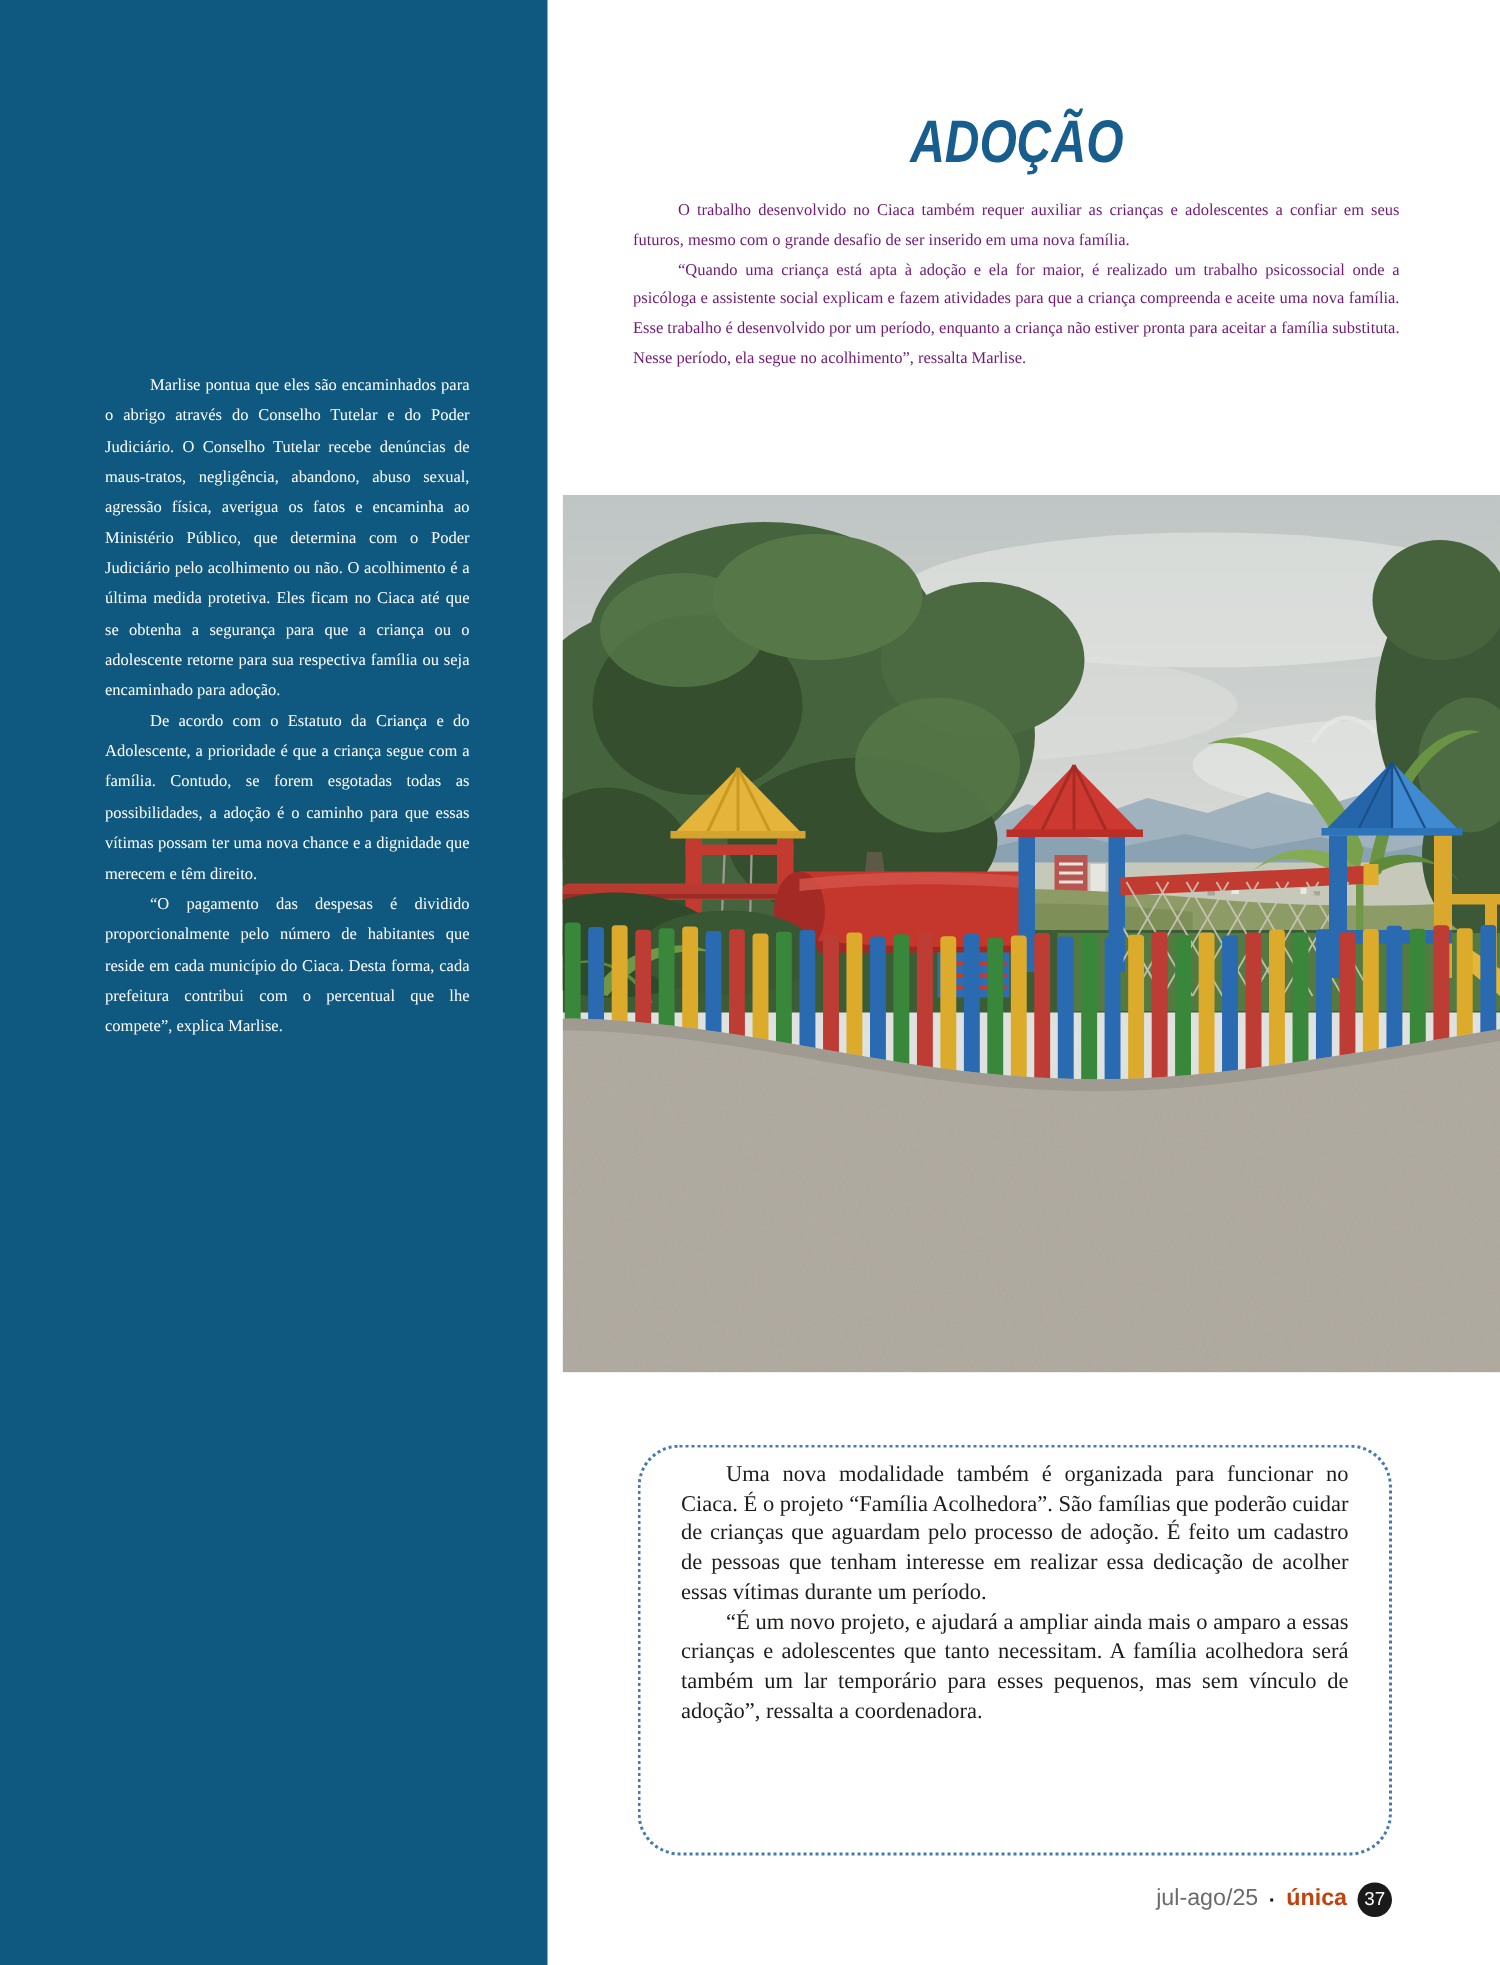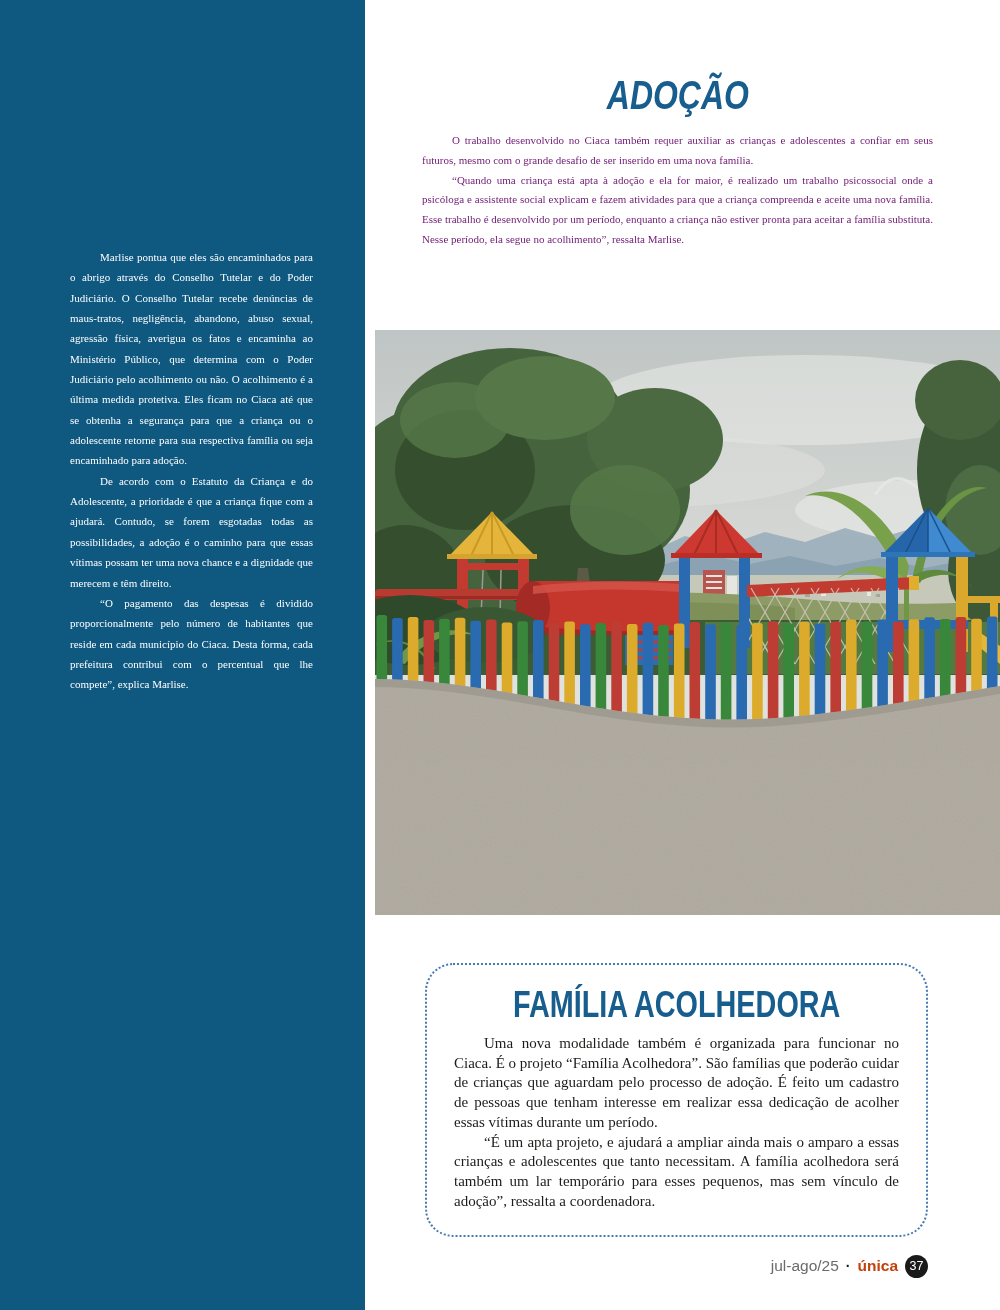--- a/index.html
+++ b/index.html
@@ -68,21 +68,21 @@
     color:#fff;font-size:12.5px;font-weight:normal;
     display:flex;align-items:center;justify-content:center;
   }
 </style>
 </head>
 <body>
 
 <div class="panel">
   <div class="left-col">
     <p>Marlise pontua que eles são encaminhados para o abrigo através do Conselho Tutelar e do Poder Judiciário. O Conselho Tutelar recebe denúncias de maus-tratos, negligência, abandono, abuso sexual, agressão física, averigua os fatos e encaminha ao Ministério Público, que determina com o Poder Judiciário pelo acolhimento ou não. O acolhimento é a última medida protetiva. Eles ficam no Ciaca até que se obtenha a segurança para que a criança ou o adolescente retorne para sua respectiva família ou seja encaminhado para adoção.</p>
-    <p>De acordo com o Estatuto da Criança e do Adolescente, a prioridade é que a criança fique com a ajudará. Contudo, se forem esgotadas todas as possibilidades, a adoção é o caminho para que essas vítimas possam ter uma nova chance e a dignidade que merecem e têm direito.</p>
+    <p>De acordo com o Estatuto da Criança e do Adolescente, a prioridade é que a criança segue com a família. Contudo, se forem esgotadas todas as possibilidades, a adoção é o caminho para que essas vítimas possam ter uma nova chance e a dignidade que merecem e têm direito.</p>
     <p>“O pagamento das despesas é dividido proporcionalmente pelo número de habitantes que reside em cada município do Ciaca. Desta forma, cada prefeitura contribui com o percentual que lhe compete”, explica Marlise.</p>
   </div>
 </div>
 
 <h1 class="main-title"><span class="condensed">ADOÇÃO</span></h1>
 <div class="adocao-text">
   <p>O trabalho desenvolvido no Ciaca também requer auxiliar as crianças e adolescentes a confiar em seus futuros, mesmo com o grande desafio de ser inserido em uma nova família.</p>
   <p>“Quando uma criança está apta à adoção e ela for maior, é realizado um trabalho psicossocial onde a psicóloga e assistente social explicam e fazem atividades para que a criança compreenda e aceite uma nova família. Esse trabalho é desenvolvido por um período, enquanto a criança não estiver pronta para aceitar a família substituta. Nesse período, ela segue no acolhimento”, ressalta Marlise.</p>
 </div>
 
@@ -324,24 +324,23 @@
       <path d="M0,349 C60,349 120,360 200,374 C280,388 340,392 400,388 C470,383 540,370 625,356 L625,585 L0,585 Z" fill="#b3ada3"></path>
       <g clip-path="url(#gravelClip)">
         <rect x="0" y="330" width="625" height="255" filter="url(#noise)" opacity="0.5"></rect>
         <path d="M0,349 C60,349 120,360 200,374 C280,388 340,392 400,388 C470,383 540,370 625,356 L625,364 C540,378 470,391 400,396 C340,400 280,396 200,382 C120,368 60,357 0,357 Z" fill="#8f897f" opacity="0.45"></path>
       </g>
     </g>
   </svg>
 </div>
 
 <div class="foster-box">
-  <h2 class="foster-title"><span class="condensed">FAMÍLIA ACOLHEDORA</span></h2>
   <div class="foster-text">
     <p>Uma nova modalidade também é organizada para funcionar no Ciaca. É o projeto “Família Acolhedora”. São famílias que poderão cuidar de crianças que aguardam pelo processo de adoção. É feito um cadastro de pessoas que tenham interesse em realizar essa dedicação de acolher essas vítimas durante um período.</p>
-    <p>“É um apta projeto, e ajudará a ampliar ainda mais o amparo a essas crianças e adolescentes que tanto necessitam. A família acolhedora será também um lar temporário para esses pequenos, mas sem vínculo de adoção”, ressalta a coordenadora.</p>
+    <p>“É um novo projeto, e ajudará a ampliar ainda mais o amparo a essas crianças e adolescentes que tanto necessitam. A família acolhedora será também um lar temporário para esses pequenos, mas sem vínculo de adoção”, ressalta a coordenadora.</p>
   </div>
 </div>
 
 <div class="footer">
   <span class="issue">jul-ago/25</span>
   <span class="sep">·</span>
   <span class="mag">única</span>
   <span class="page-circle">37</span>
 </div>
 

